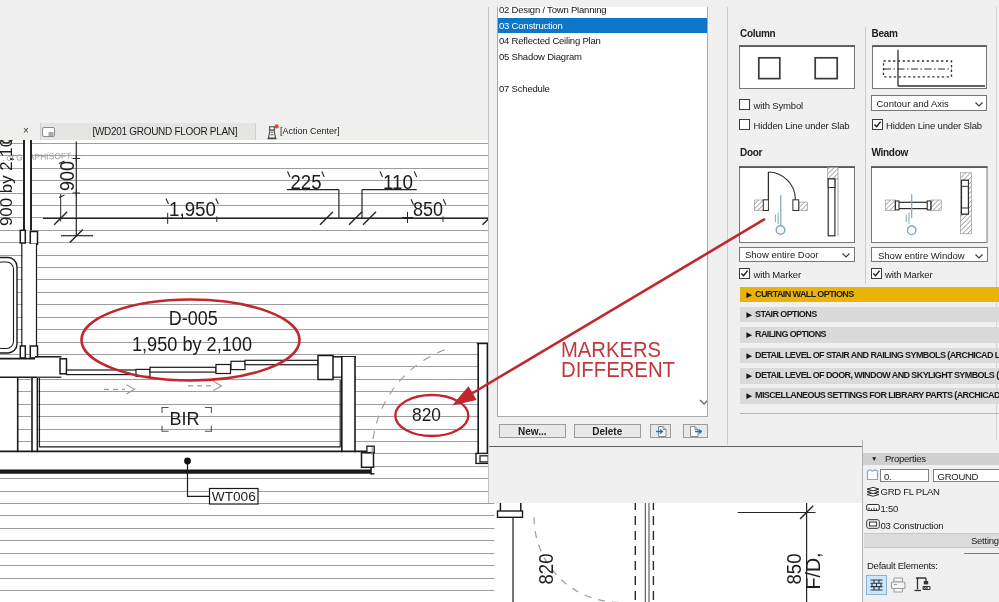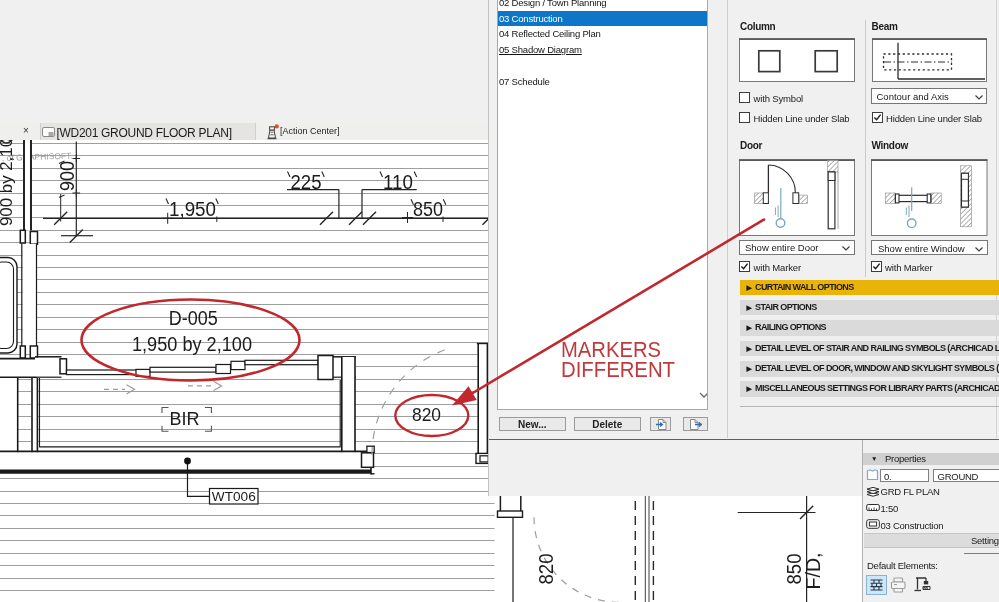--- a/index.html
+++ b/index.html
@@ -241,46 +241,46 @@
 
   <div class="abs" style="left:40px;top:0.5px;width:214px;height:17.5px;background:#e5e4e2;border-left:1px solid #cfcfcf;border-right:1px solid #cfcfcf;"></div>
 
   <div class="abs" style="left:23px;top:3px;font-size:10px;color:#333;">×</div>
 
   <svg class="abs" style="left:42px;top:4.5px" width="13" height="10" viewBox="0 0 13 10">
     <rect x="0.5" y="0.5" width="12" height="9" rx="1.5" fill="#fdfdfd" stroke="#8a8a8a"></rect>
     <rect x="6.5" y="5" width="5" height="4" fill="#a9a9a9"></rect>
   </svg>
 
-  <div class="abs" style="left:56.5px;top:4px;font-size:12px;letter-spacing:-0.3px;">[WD201 GROUND FLOOR PLAN]</div>
+  <div class="abs" style="left:56.5px;top:4px;font-size:10px;letter-spacing:-0.3px;padding-left:36px;">[WD201 GROUND FLOOR PLAN]</div>
 
   <svg class="abs" style="left:265px;top:1.5px" width="14" height="16" viewBox="0 0 14 16">
     <path d="M3.5 14 L5 6 H9 L10.5 14 Z" fill="#f6f6f6" stroke="#4a4a4a" stroke-width="1.1"></path>
     <rect x="4.6" y="2.8" width="4.8" height="3.2" fill="#f6f6f6" stroke="#4a4a4a" stroke-width="1.1"></rect>
     <path d="M2.5 14.6 H11.5" stroke="#4a4a4a" stroke-width="1.3"></path>
     <path d="M5.8 8.2 H8.2 M5.5 10.8 H8.5" stroke="#4a4a4a" stroke-width="0.9"></path>
     <circle cx="11.7" cy="2.4" r="2.1" fill="#e2492f"></circle>
   </svg>
 
   <div class="abs" style="left:280px;top:4px;">[Action Center]</div>
 </div>
 
-<div class="abs" style="left:488px;top:0;width:511px;height:496px;background:#f0f0f0;z-index:10;border-left:1px solid #c2c2c2;box-sizing:border-box;">
+<div class="abs" style="left:488px;top:7px;width:511px;height:496px;background:#f0f0f0;z-index:10;border-left:1px solid #c2c2c2;box-sizing:border-box;">
 
   <div class="abs" style="left:0;top:438.5px;width:511px;height:1.5px;background:#606060;"></div>
 
   <div class="abs" style="left:8px;top:0;width:211px;height:410px;background:#ffffff;border:1px solid #a8a8a8;border-top:none;box-sizing:border-box;font-size:9.5px;color:#151515;letter-spacing:-0.2px;overflow:hidden;">
 
     <div class="abs" style="left:0;top:-5px;width:211px;height:15.7px;line-height:15.7px;padding-left:1px;">02 Design / Town Planning</div>
 
     <div class="abs" style="left:0;top:10.7px;width:211px;height:15.7px;line-height:15.7px;padding-left:1px;background:#0e76c8;color:#ffffff;">03 Construction</div>
 
     <div class="abs" style="left:0;top:26.4px;width:211px;height:15.7px;line-height:15.7px;padding-left:1px;">04 Reflected Ceiling Plan</div>
 
-    <div class="abs" style="left:0;top:42.1px;width:211px;height:15.7px;line-height:15.7px;padding-left:1px;text-decoration:underline;">05 Shadow Diagram</div>
+    <div class="abs" style="left:0;top:42.1px;width:211px;height:15.7px;line-height:15.7px;padding-left:1px;">05 Shadow Diagram</div>
 
 
     <div class="abs" style="left:0;top:73.5px;width:211px;height:15.7px;line-height:15.7px;padding-left:1px;">07 Schedule</div>
 
     <svg class="abs" style="left:200px;top:391px" width="12" height="8" viewBox="0 0 12 8">
         <path d="M2 2 L6 6 L10 2" fill="none" stroke="#6b6b6b" stroke-width="1.3"></path>
       </svg>
   </div>
 
   <div class="abs" style="left:10px;top:416.5px;width:66.5px;height:14.5px;background:#e9e9e9;border:1px solid #9b9b9b;box-sizing:border-box;font-size:10px;font-weight:600;color:#222;text-align:center;line-height:13px;">New...</div>

